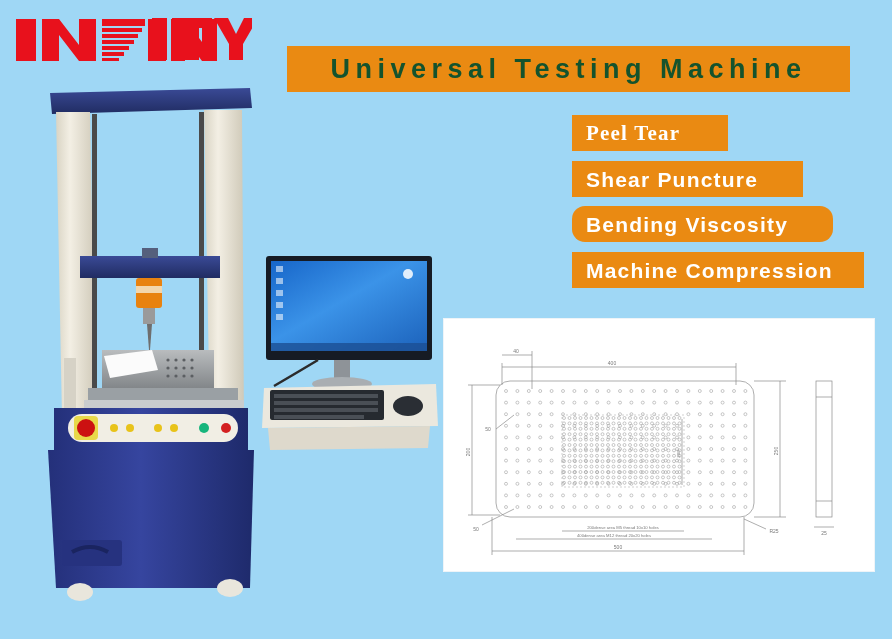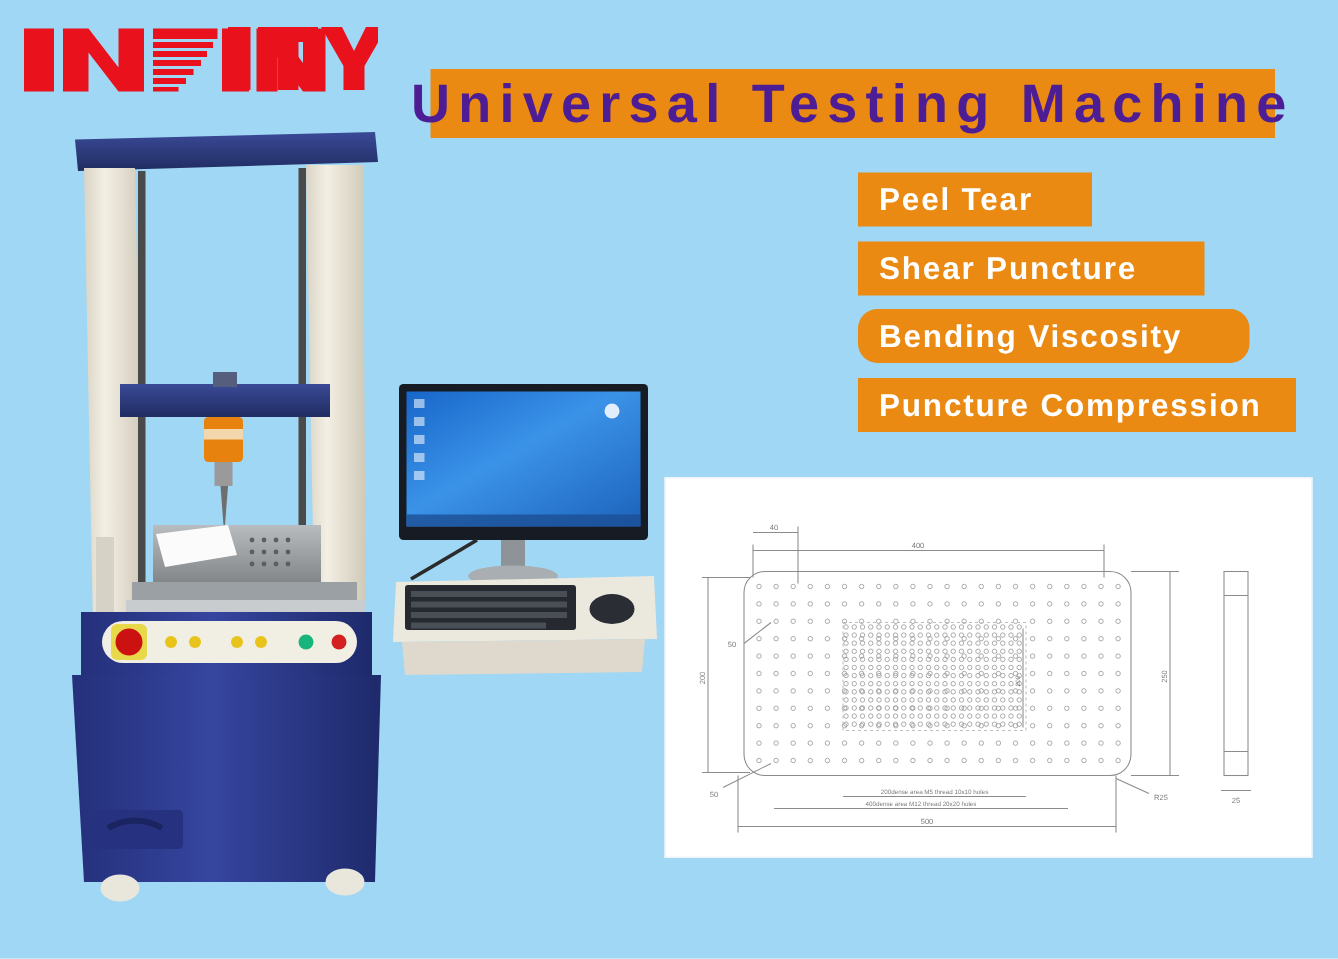--- a/index.html
+++ b/index.html
@@ -24,22 +24,22 @@
   #logo svg { display: block; }
 
   
   #title-banner {
     position: absolute; left: 287px; top: 46px;
     width: 563px; height: 46px;
     background: #ea8a12;
     display: flex; align-items: center; justify-content: center;
   }
   #title-banner .t {
-    color: #4c1d95;
-    font-size: 36px;
+    color: #14532d;
+    font-size: 27px;
     font-weight: bold;
     letter-spacing: 5.5px;
     white-space: nowrap;
     line-height: 1;
   }
 
   
   .badge {
     position: absolute;
     background: #ea8a12;
@@ -48,21 +48,21 @@
     padding: 0 14px;
   }
   .badge .t {
     color: #ffffff;
     font-size: 21px;
     font-weight: bold;
     letter-spacing: 1.2px;
     white-space: nowrap;
     line-height: 1;
   }
-  #badge-0 { left: 572px; top: 115px; width: 156px; }
+  #badge-0 { left: 572px; top: 115px; width: 156px; font-family: Liberation Serif, serif; }
   #badge-1 { left: 572px; top: 161px; width: 231px; }
   #badge-2 { left: 572px; top: 206px; width: 261px; border-radius: 13px; }
   #badge-3 { left: 572px; top: 252px; width: 292px; }
 
   
   #machine {
     position: absolute; left: 18px; top: 88px;
     width: 420px; height: 540px;
   }
   #machine svg { display: block; }
@@ -125,21 +125,21 @@
   <div class="badge" id="badge-0">
     <span class="t">Peel Tear</span>
   </div>
   <div class="badge" id="badge-1">
     <span class="t">Shear Puncture</span>
   </div>
   <div class="badge" id="badge-2">
     <span class="t">Bending Viscosity</span>
   </div>
   <div class="badge" id="badge-3">
-    <span class="t">Puncture  Compression</span>
+    <span class="t">Machine  Compression</span>
   </div>
 
   <div id="machine">
     <svg width="420" height="540" viewBox="0 0 420 540">
       <defs>
         <linearGradient id="colGrad" x1="0" y1="0" x2="1" y2="0">
           <stop offset="0%" stop-color="#d9d4c4"></stop>
           <stop offset="35%" stop-color="#f3efe4"></stop>
           <stop offset="100%" stop-color="#cfc9b8"></stop>
         </linearGradient>

